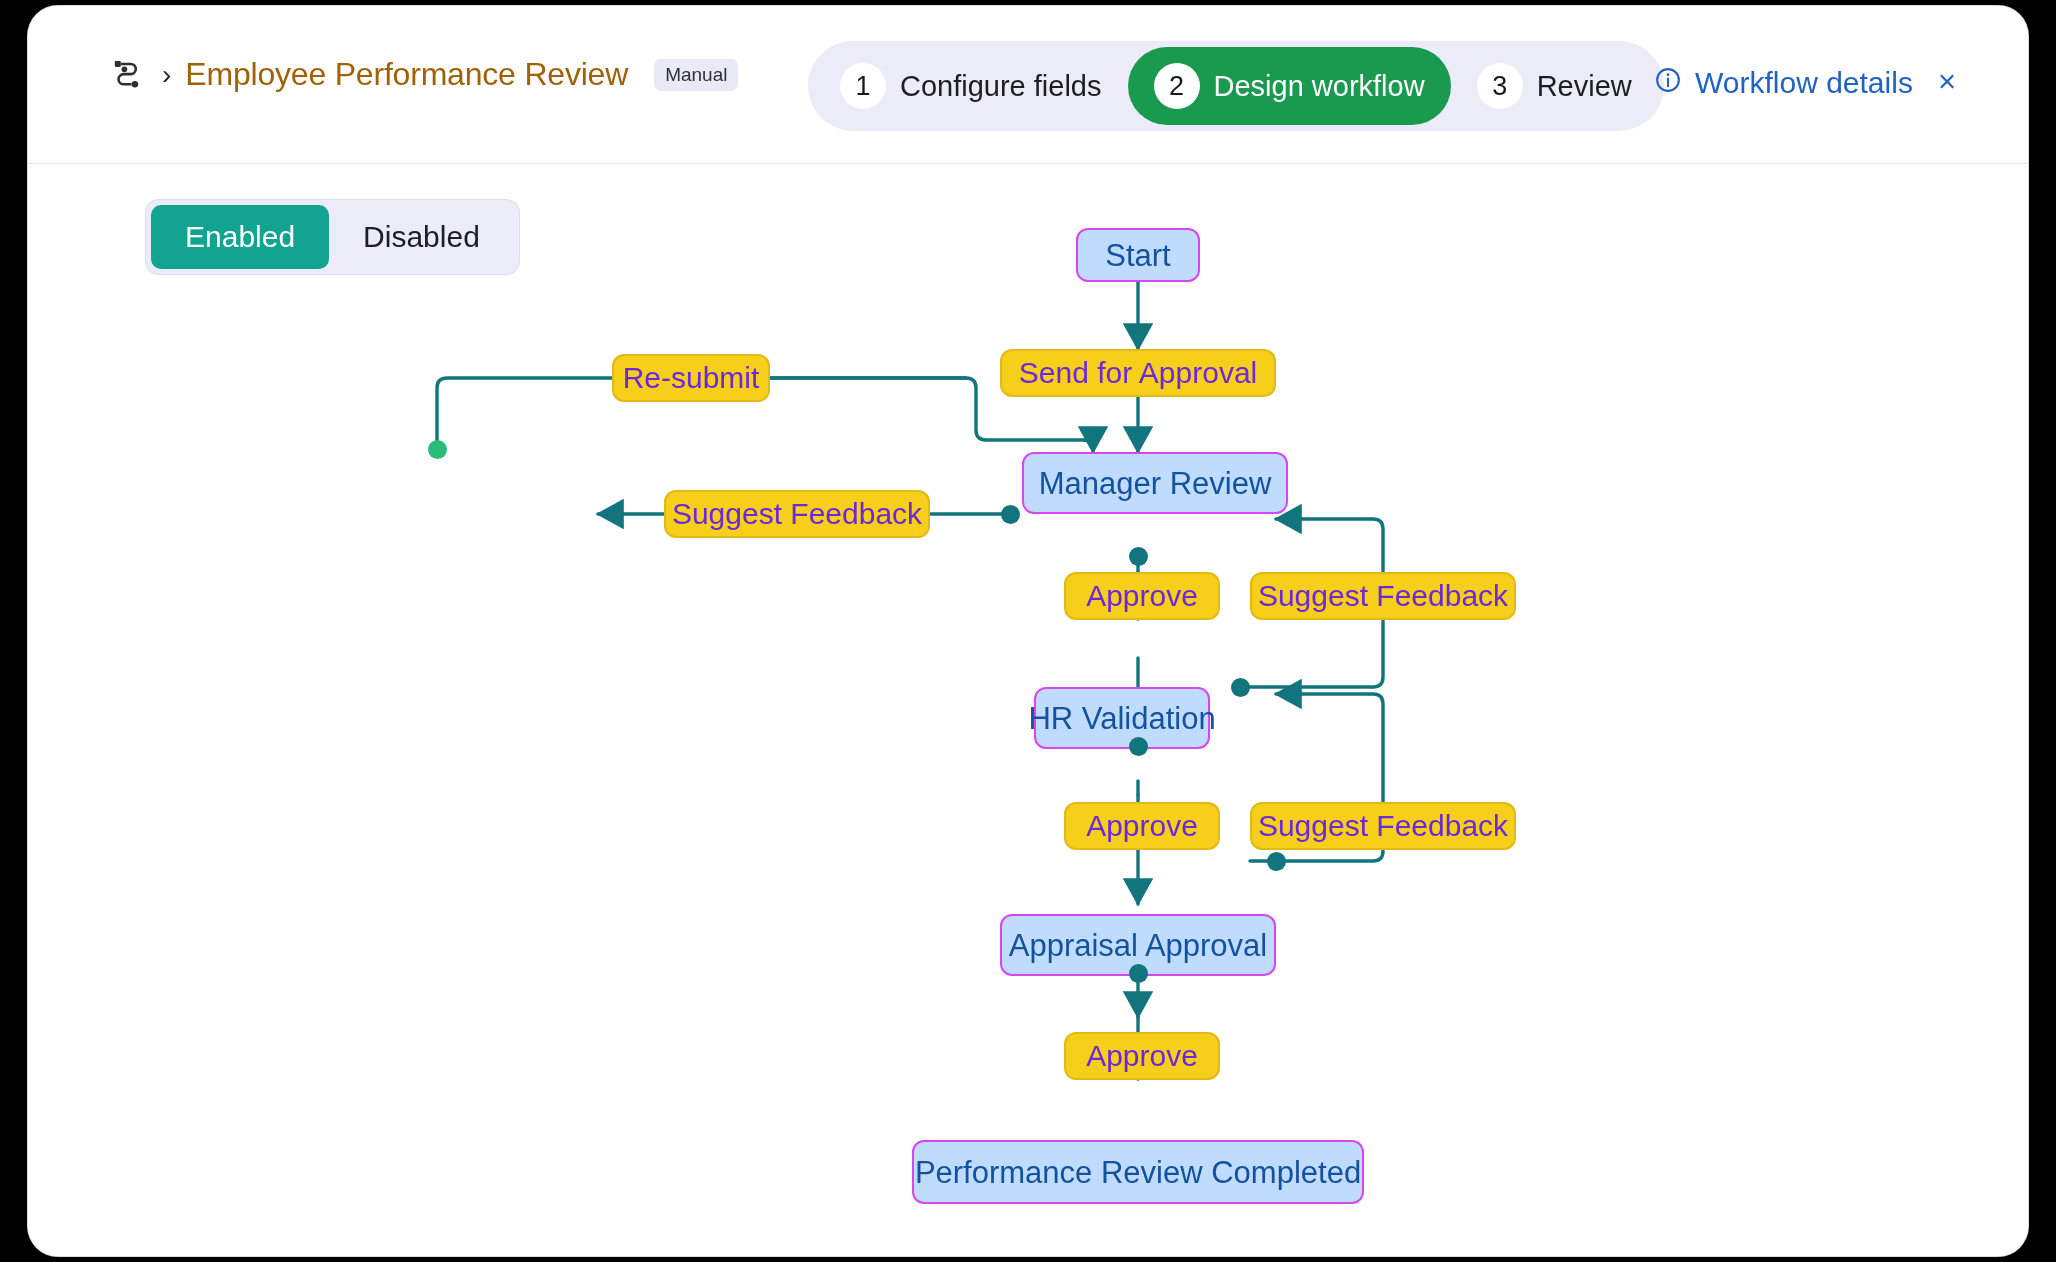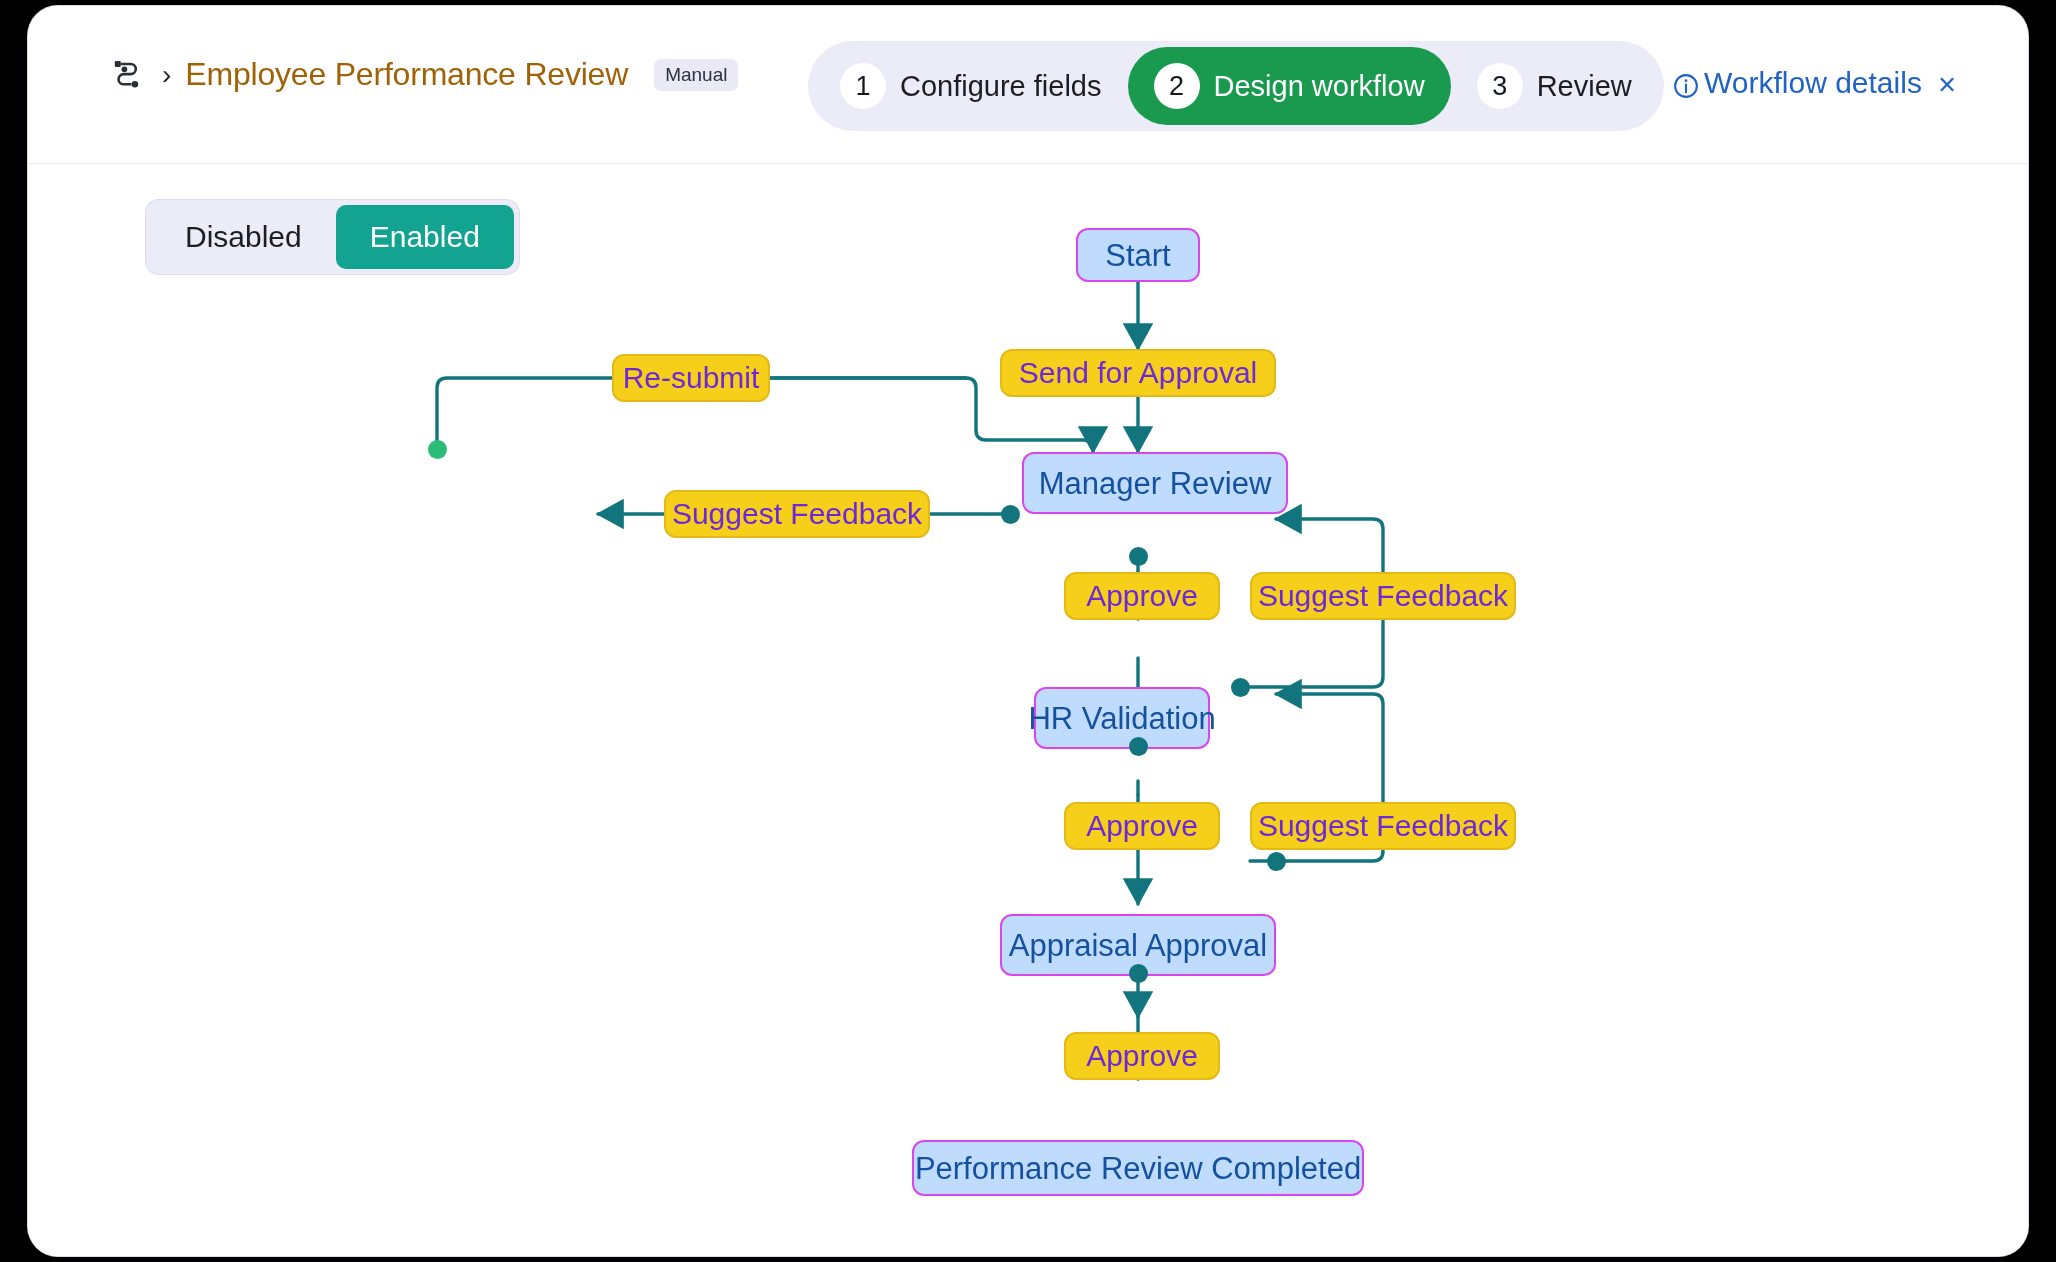--- a/index.html
+++ b/index.html
@@ -73,21 +73,21 @@
     font-size: 27px; line-height: 1;
   }
   .step .lbl { font-size: 29px; color: #1b1f24; }
   .step.active { background: #199a4f; }
   .step.active .lbl { color: #ffffff; }
   .step.active .num { color: #15181d; }
 
   
   .wf-details {
     position: absolute; right: 72px; top: 60px;
-    display: flex; align-items: flex-end; gap: 4px;
+    display: flex; align-items: flex-start; gap: 13px;
     color: #2163c4;
   }
   .info-ico { width: 28px; height: 28px; display: block; }
   .wf-details .txt {
     font-size: 30px; color: #2163c4; white-space: nowrap;
   }
   .close-x {
     margin-left: 12px; font-size: 31px; color: #2163c4;
     line-height: 1; font-weight: 400; cursor: pointer;
   }
@@ -188,22 +188,22 @@
         </svg>
       </span>
       <span class="txt">Workflow details</span>
       <span class="close-x">×</span>
     </div>
   </div>
 
   <div class="canvas">
 
     <div class="toggle" style="top:36px;">
+      <div class="seg on">Enabled</div>
       <div class="seg">Disabled</div>
-      <div class="seg on">Enabled</div>
     </div>
 
     <svg class="edges" width="2000" height="1092">
       <defs>
         <marker id="arw" markerWidth="9" markerHeight="9" refX="7.6" refY="4.5" orient="auto">
           <path d="M0,0 L8.2,4.5 L0,9 Z" fill="#12757e"></path>
         </marker>
       </defs>
       <g fill="none" stroke="#12757e" stroke-width="3.4" stroke-linecap="round">
 
@@ -284,17 +284,17 @@
     <div class="node" style="left:972px; top:750px; width:276px; height:62px;">
       <span>Appraisal Approval</span>
     </div>
     <div class="dot" style="left:1239px; top:688px;"></div>
     <div class="dot" style="left:1101px; top:800px;"></div>
 
     <div class="lbl-pill" style="left:1036px; top:868px; width:156px; height:48px;">
       <span>Approve</span>
     </div>
 
-    <div class="node" style="left:884px; top:976px; width:452px; height:56px;">
+    <div class="node" style="left:884px; top:976px; width:452px; height:64px;">
       <span>Performance Review Completed</span>
     </div>
   </div>
 </div>
 
 </body></html>

